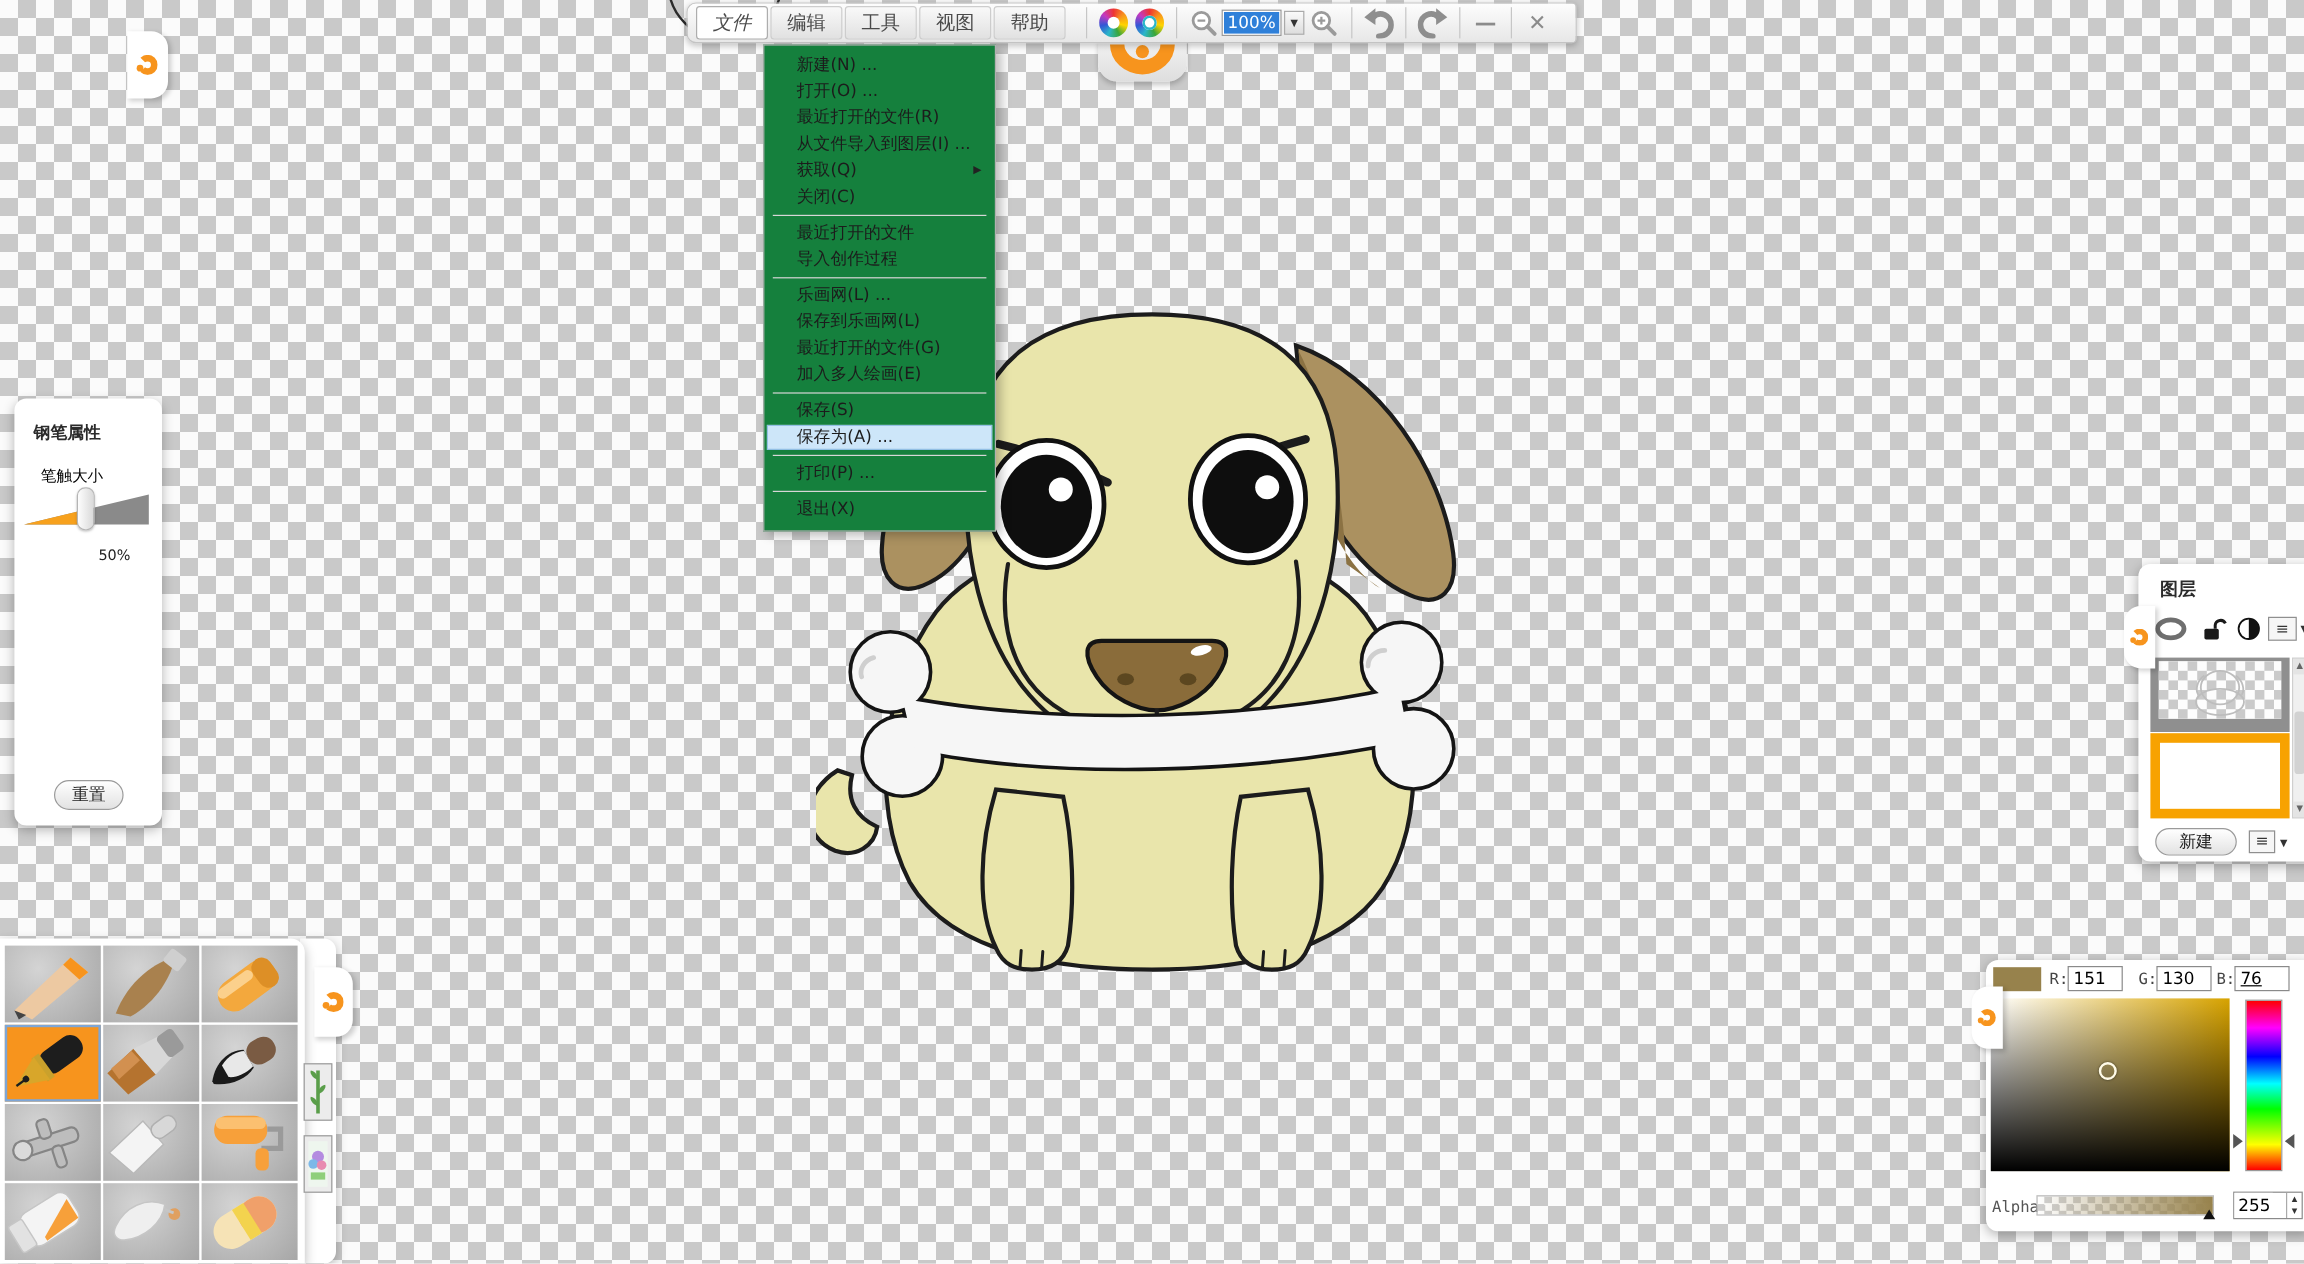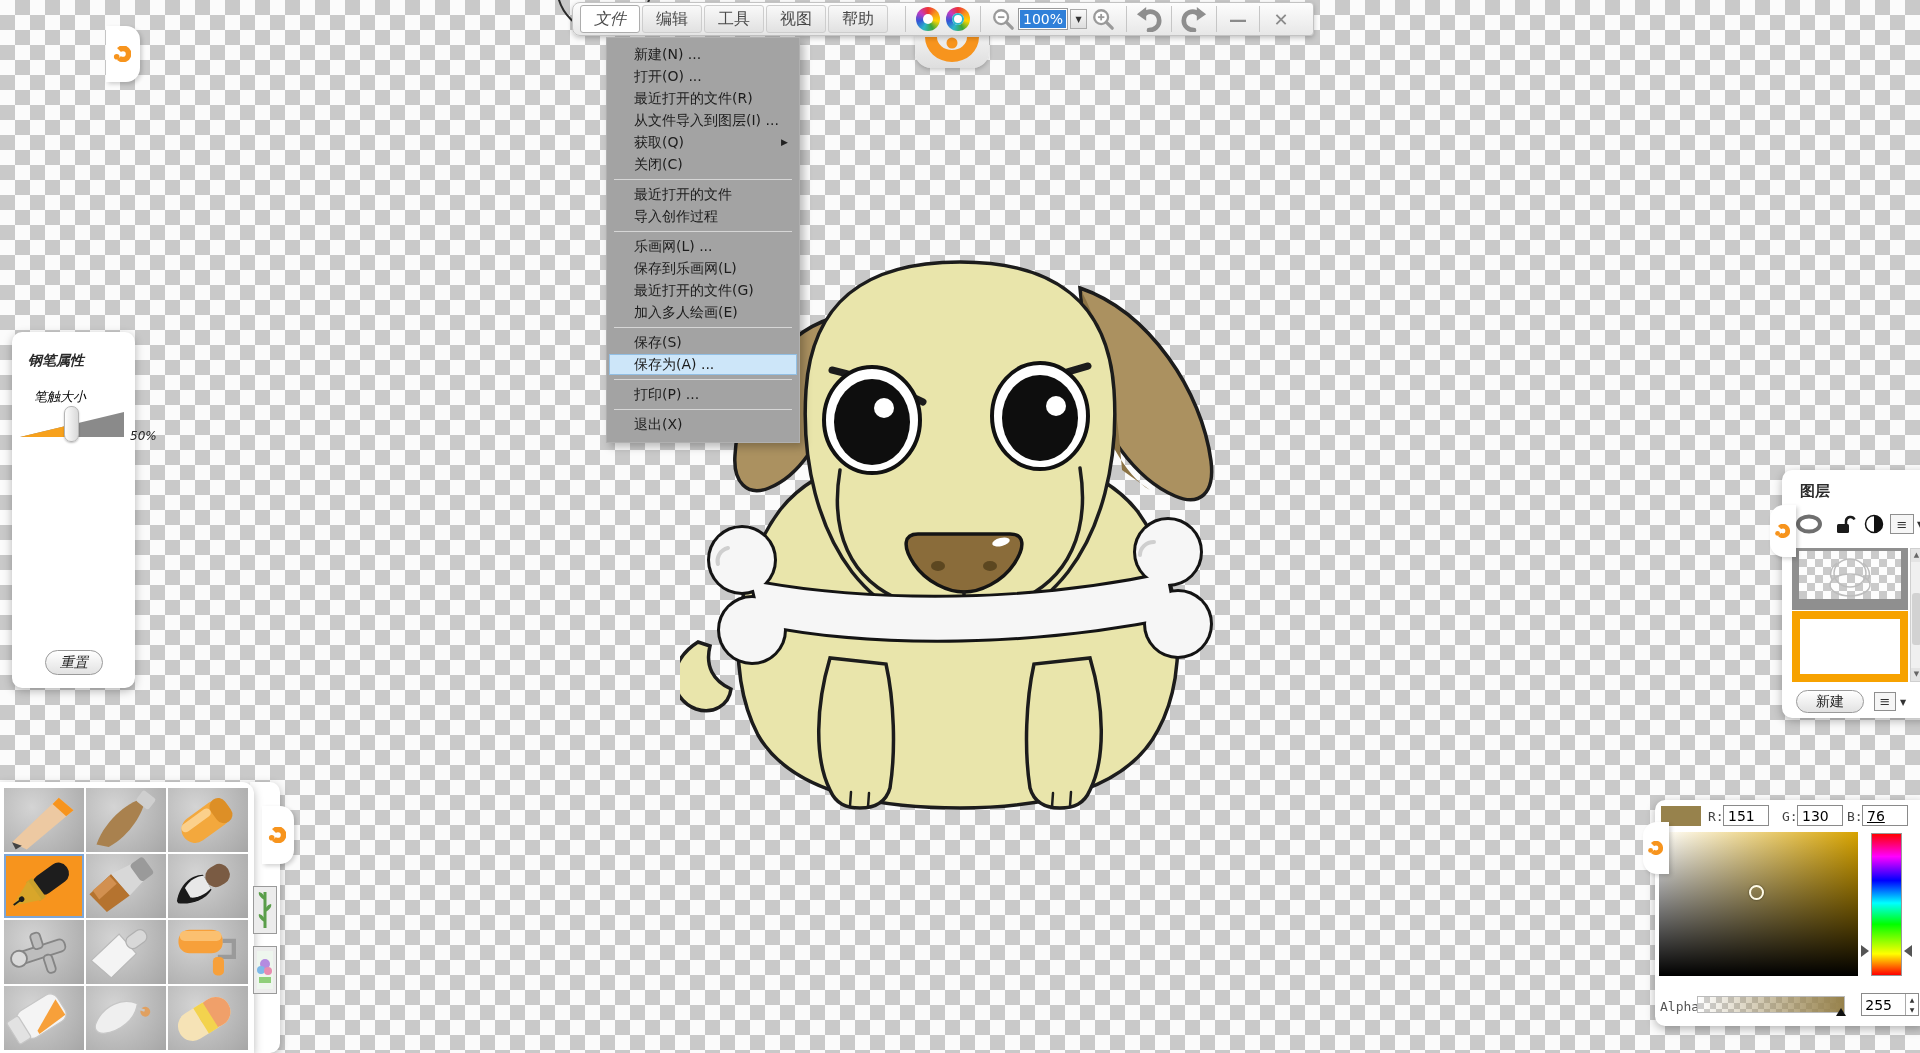--- a/index.html
+++ b/index.html
@@ -41,43 +41,43 @@
   #zoom-dd { width:17px; height:20px; background:linear-gradient(#fafafa,#ddd);
     border:1px solid #aaa; margin-left:2px; display:flex; align-items:center;
     justify-content:center; font-size:8px; color:#333; }
   .winbtn { font-size:18px; font-weight:bold; color:#8b8b8b; width:28px; }
   
   #clown-tab { left:915px; top:34px; width:74px; height:34px; z-index:4;
     background:linear-gradient(#f2f2f2,#dedede); border-radius:0 0 16px 16px;
     box-shadow:0 2px 4px rgba(0,0,0,.2); }
   #clown-smile { left:922px; top:36px; z-index:4; }
   
-  #file-menu { left:606px; top:37px; width:194px; background:#a3a3a3; border:1px solid #b0b0b0;
+  #file-menu { left:636px; top:37px; width:194px; background:#15803d; border:1px solid #b0b0b0;
     box-shadow:4px 4px 8px rgba(0,0,0,.25); padding:5px 0 6px; z-index:20; }
   .menu-item { height:21px; line-height:21px; margin:1px 2px; padding-left:25px;
     font-size:14px; color:#1c1c1c; position:relative; white-space:nowrap; }
   .menu-item.hl { background:#cde6f9; box-shadow:inset 0 0 0 1px #92bfe4; }
   .menu-item .sub-arrow { position:absolute; right:9px; top:0; font-size:9px; color:#222; }
   .menu-sep { height:1px; background:#d6d6d6; margin:4px 7px; }
   
-  #pen-panel { left:12px; top:332px; width:123px; height:356px; z-index:6;font-style:italic; }
+  #pen-panel { left:12px; top:332px; width:123px; height:356px; z-index:6; }
   .oc { position:relative; display:inline-block; width:24px; height:24px;
     border:8px solid #f7941d; border-left-color:transparent; border-radius:50%; }
   .oc i { position:absolute; left:-9px; top:4px; width:8px; height:8px;
     background:#f7941d; border-radius:50%; }
   .side-tab { position:absolute; background:#fff; display:flex; align-items:center;
     justify-content:center; box-shadow:2px 2px 4px rgba(0,0,0,.18); }
   #pen-handle { left:106px; top:26px; width:34px; height:56px; border-radius:0 14px 14px 0; }
   #pen-panel h3 { font-size:14px; color:#2b2b2b; font-weight:bold; margin:20px 0 0 16px; }
   #brush-size-label { font-size:13px; color:#000000; margin:18px 0 0 22px; }
   #slider-zone { position:absolute; left:6px; top:74px; width:110px; height:40px; }
   #slider-handle { position:absolute; left:46px; top:0px; width:15px; height:36px;
     border-radius:7px; background:linear-gradient(90deg,#fdfdfd,#d9d9d9);
     border:1px solid #b5b5b5; box-shadow:0 1px 2px rgba(0,0,0,.25); }
-  #size-value { position:absolute; left:70px; top:97px; font-size:12px; color:#222;margin-left:48px; }
+  #size-value { position:absolute; left:70px; top:124px; font-size:12px; color:#222; }
   .pill-btn { position:absolute; border:1px solid #9a9a9a; border-radius:13px;
     background:linear-gradient(#fff,#e2e2e2); font-size:14px; color:#222;
     display:flex; align-items:center; justify-content:center; }
   #reset-btn { left:33px; top:318px; width:58px; height:25px; }
   
   #tool-palette { left:0; top:782px; width:254px; height:271px; border-radius:0 12px 0 0;
     z-index:6; }
   .tool-cell { position:absolute; width:80px; height:64px;
     background:radial-gradient(circle at 35% 30%, #d4d4d4, #a6a6a6); }
   .tool-cell.selected { background:#f7941d; outline:2px solid #7ea6d6; outline-offset:-2px; }

